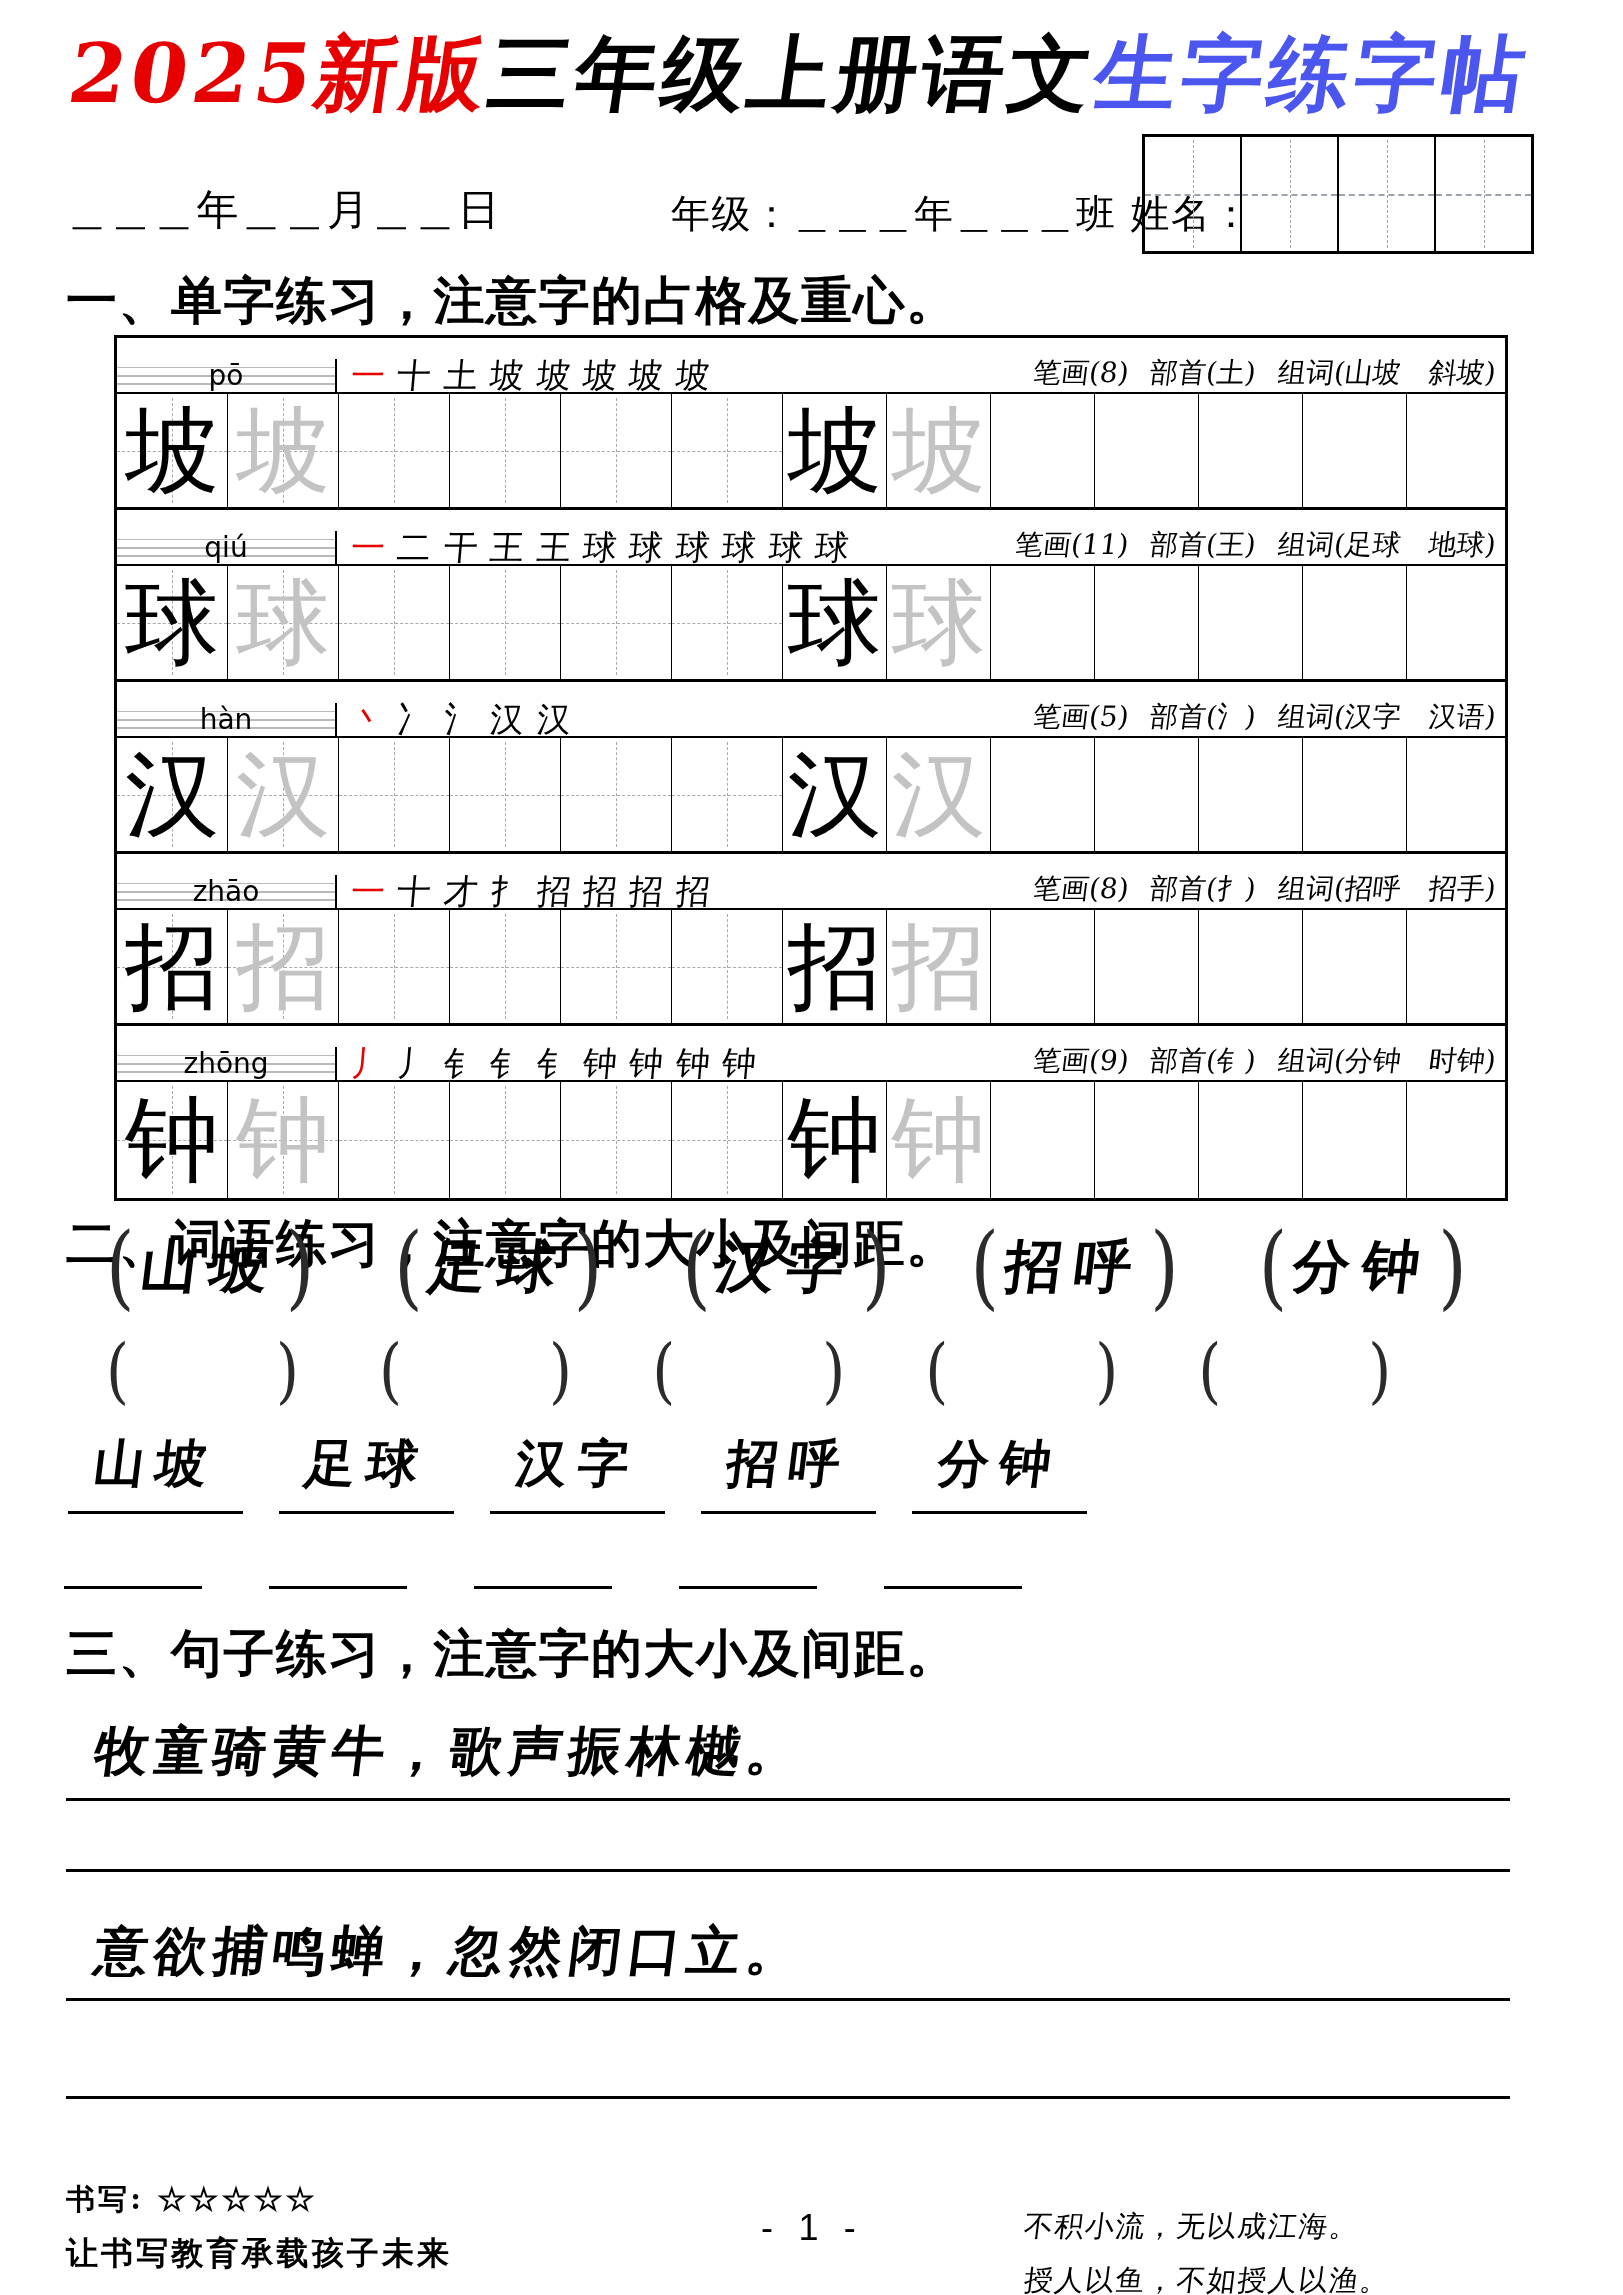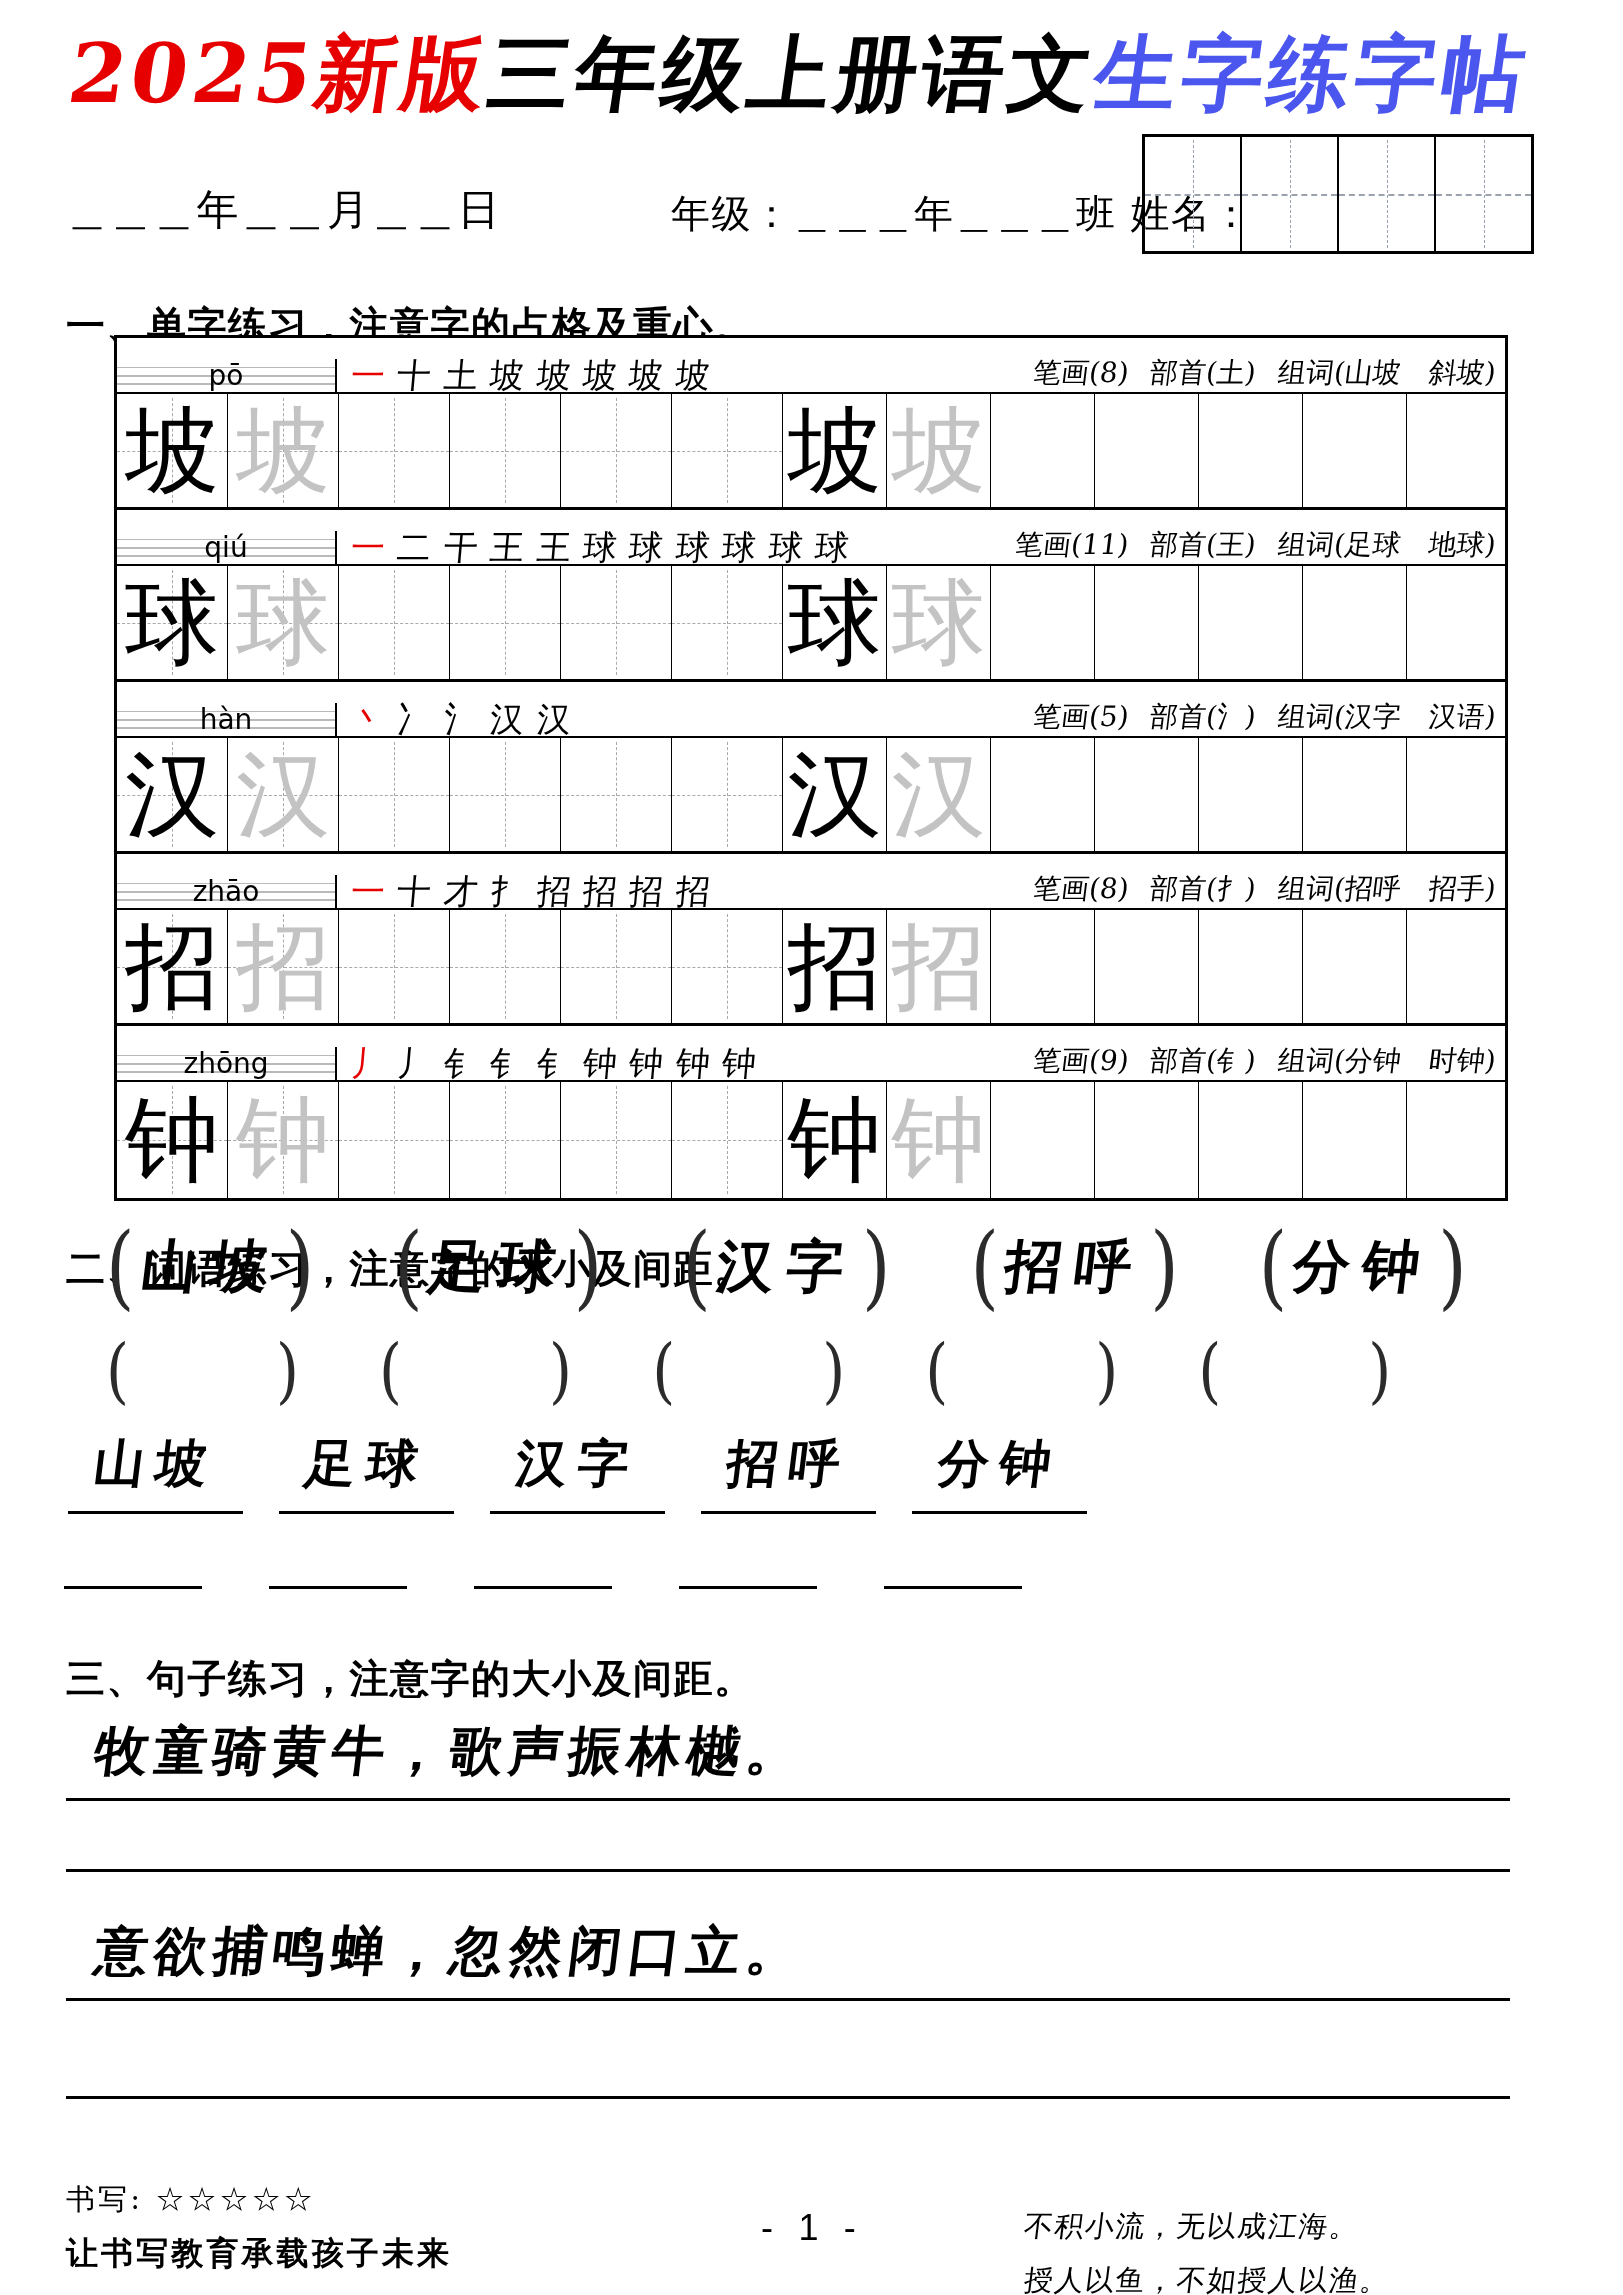--- a/index.html
+++ b/index.html
@@ -17,21 +17,21 @@
   .date-text{position:absolute;left:66px;top:182px;font-size:42px;letter-spacing:1.5px;}
   .grade-text{position:absolute;left:671px;top:187px;font-size:39px;letter-spacing:1.5px;}
   .name-grid{position:absolute;left:1142px;top:134px;display:flex;border:3.9px solid #000;height:114px;box-sizing:content-box;}
   .name-cell{width:95px;position:relative;border-right:2.3px solid #000;}
   .name-cell:last-child{border-right:none;}
   .name-cell::before{content:"";position:absolute;left:50%;top:3.1px;bottom:3.1px;border-left:1.5px dashed #9aa2ad;}
   .name-cell::after{content:"";position:absolute;top:50%;left:0;right:0;border-top:2.3px dashed #9aa2ad;}
 
   
   .sec{position:absolute;left:66px;font-family:Liberation Mono, monospace;
-       font-weight:bold;font-size:39px;letter-spacing:1.5px;white-space:nowrap;margin-top:32px;}
+       font-weight:bold;font-size:51px;letter-spacing:1.5px;white-space:nowrap;}
   .sec1{top:267px;} .sec2{top:1210px;} .sec3{top:1620px;}
 
   
   .table{position:absolute;left:114px;top:335px;width:1394px;border:3.1px solid #000;box-sizing:border-box;background:#fff;}
   .unit-header{height:56px;display:flex;align-items:flex-end;border-bottom:2.3px solid #000;box-sizing:border-box;}
   .pinyin-cell{width:220px;min-width:220px;border-right:2.3px solid #000;position:relative;
                display:flex;align-items:center;justify-content:center;box-sizing:border-box;}
   .rule{position:absolute;left:0;right:0;height:1.5px;background:#b9b9b9;}
   .pinyin{position:relative;font-family:"DejaVu Sans","Liberation Sans",sans-serif;font-size:28px;z-index:1;}
   .strokes{display:flex;align-items:center;gap:12.4px;padding-left:14px;font-size:34px;line-height:1;}
@@ -67,21 +67,21 @@
 
   
   .sent-block{position:absolute;left:66px;width:1444px;border-bottom:3.1px solid #000;box-sizing:border-box;
               padding:21.6px 0 10.8px 29px;font-size:53px;letter-spacing:6.2px;white-space:nowrap;}
   .sent-block .cal{font-weight:600;}
   .sent1{top:1694px;} .sent2{top:1894px;}
   .eline{position:absolute;left:66px;width:1444px;height:0;border-top:3.1px solid #000;}
   .eline1{top:1869px;} .eline2{top:2096px;}
 
   
-  .rating{position:absolute;left:66px;top:2180px;font-size:29px;letter-spacing:3.1px;}
+  .rating{position:absolute;left:66px;top:2180px;font-size:29px;letter-spacing:3.1px;font-weight:bold;}
   .pageno{position:absolute;left:761px;top:2207px;font-size:36px;letter-spacing:7.7px;
           font-family:"Liberation Sans","DejaVu Sans",sans-serif;}
   .quote1{position:absolute;left:1024px;top:2207px;font-size:29px;letter-spacing:1.5px;}
   .quote2{position:absolute;left:1024px;top:2261px;font-size:29px;letter-spacing:1.5px;}
   .slogan{position:absolute;left:66px;top:2232px;font-size:32px;font-weight:bold;letter-spacing:3.1px;
           font-family:"Liberation Sans","DejaVu Sans",sans-serif;}
 </style>
 </head>
 <body>
 

